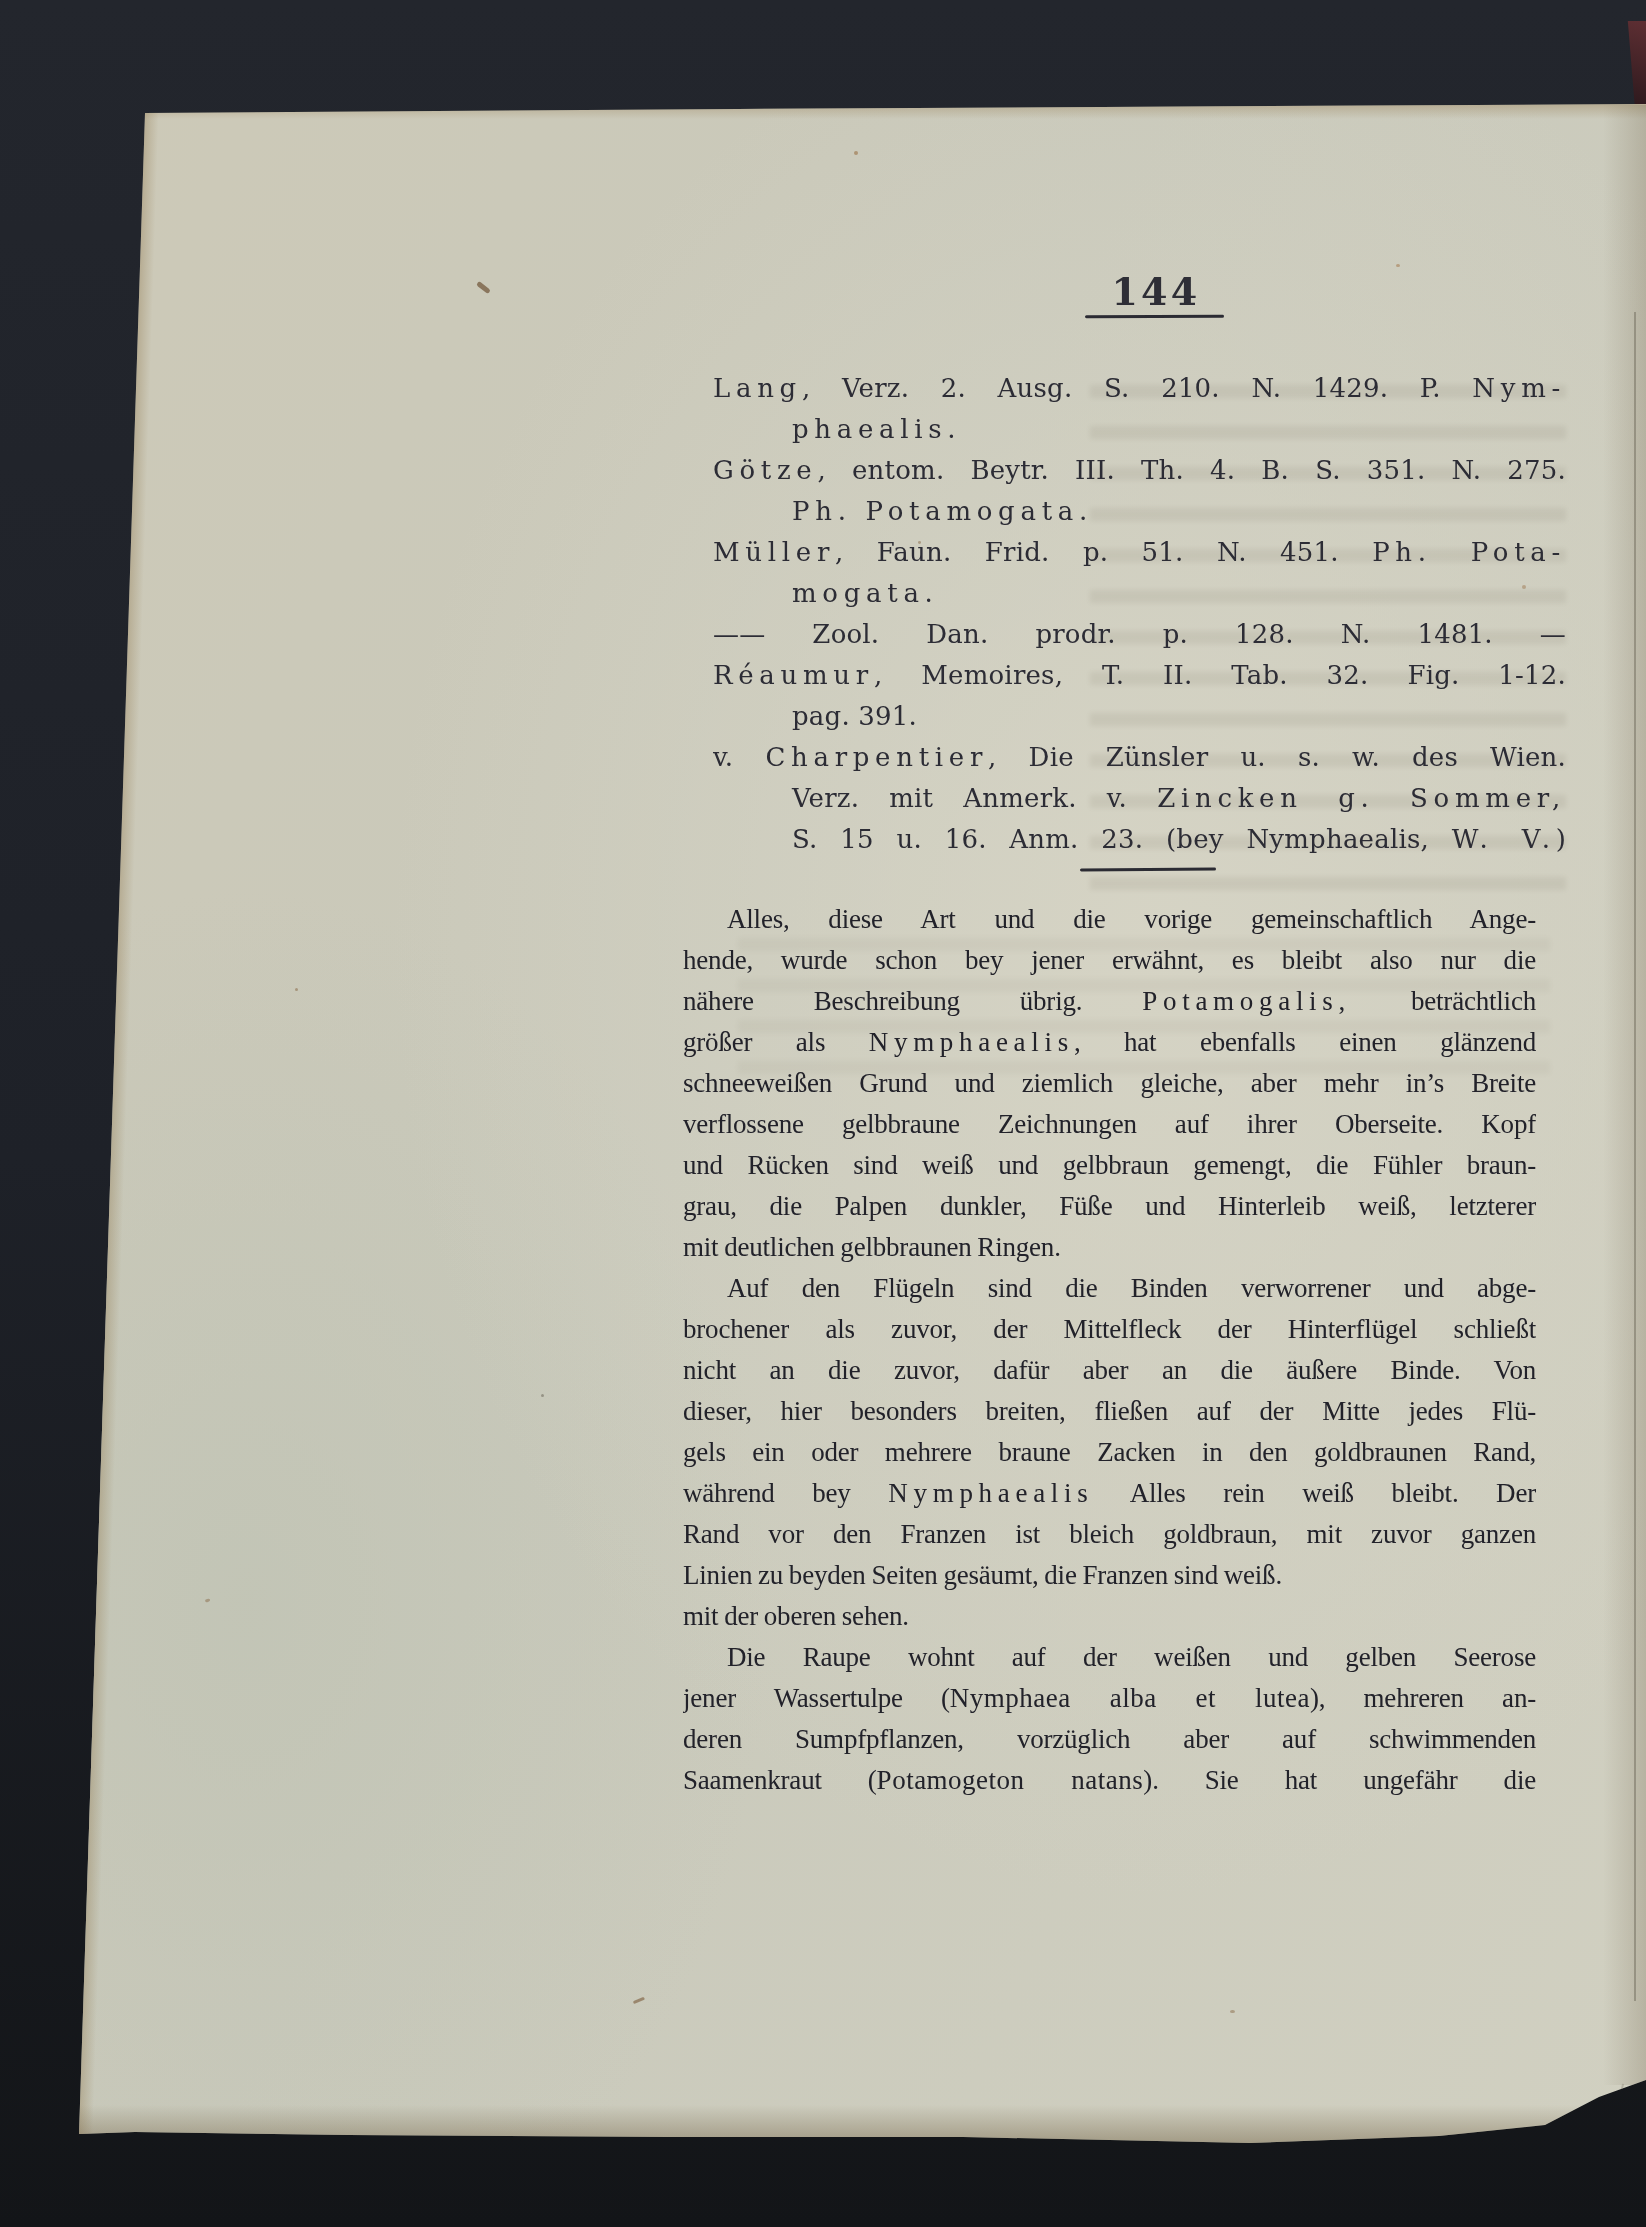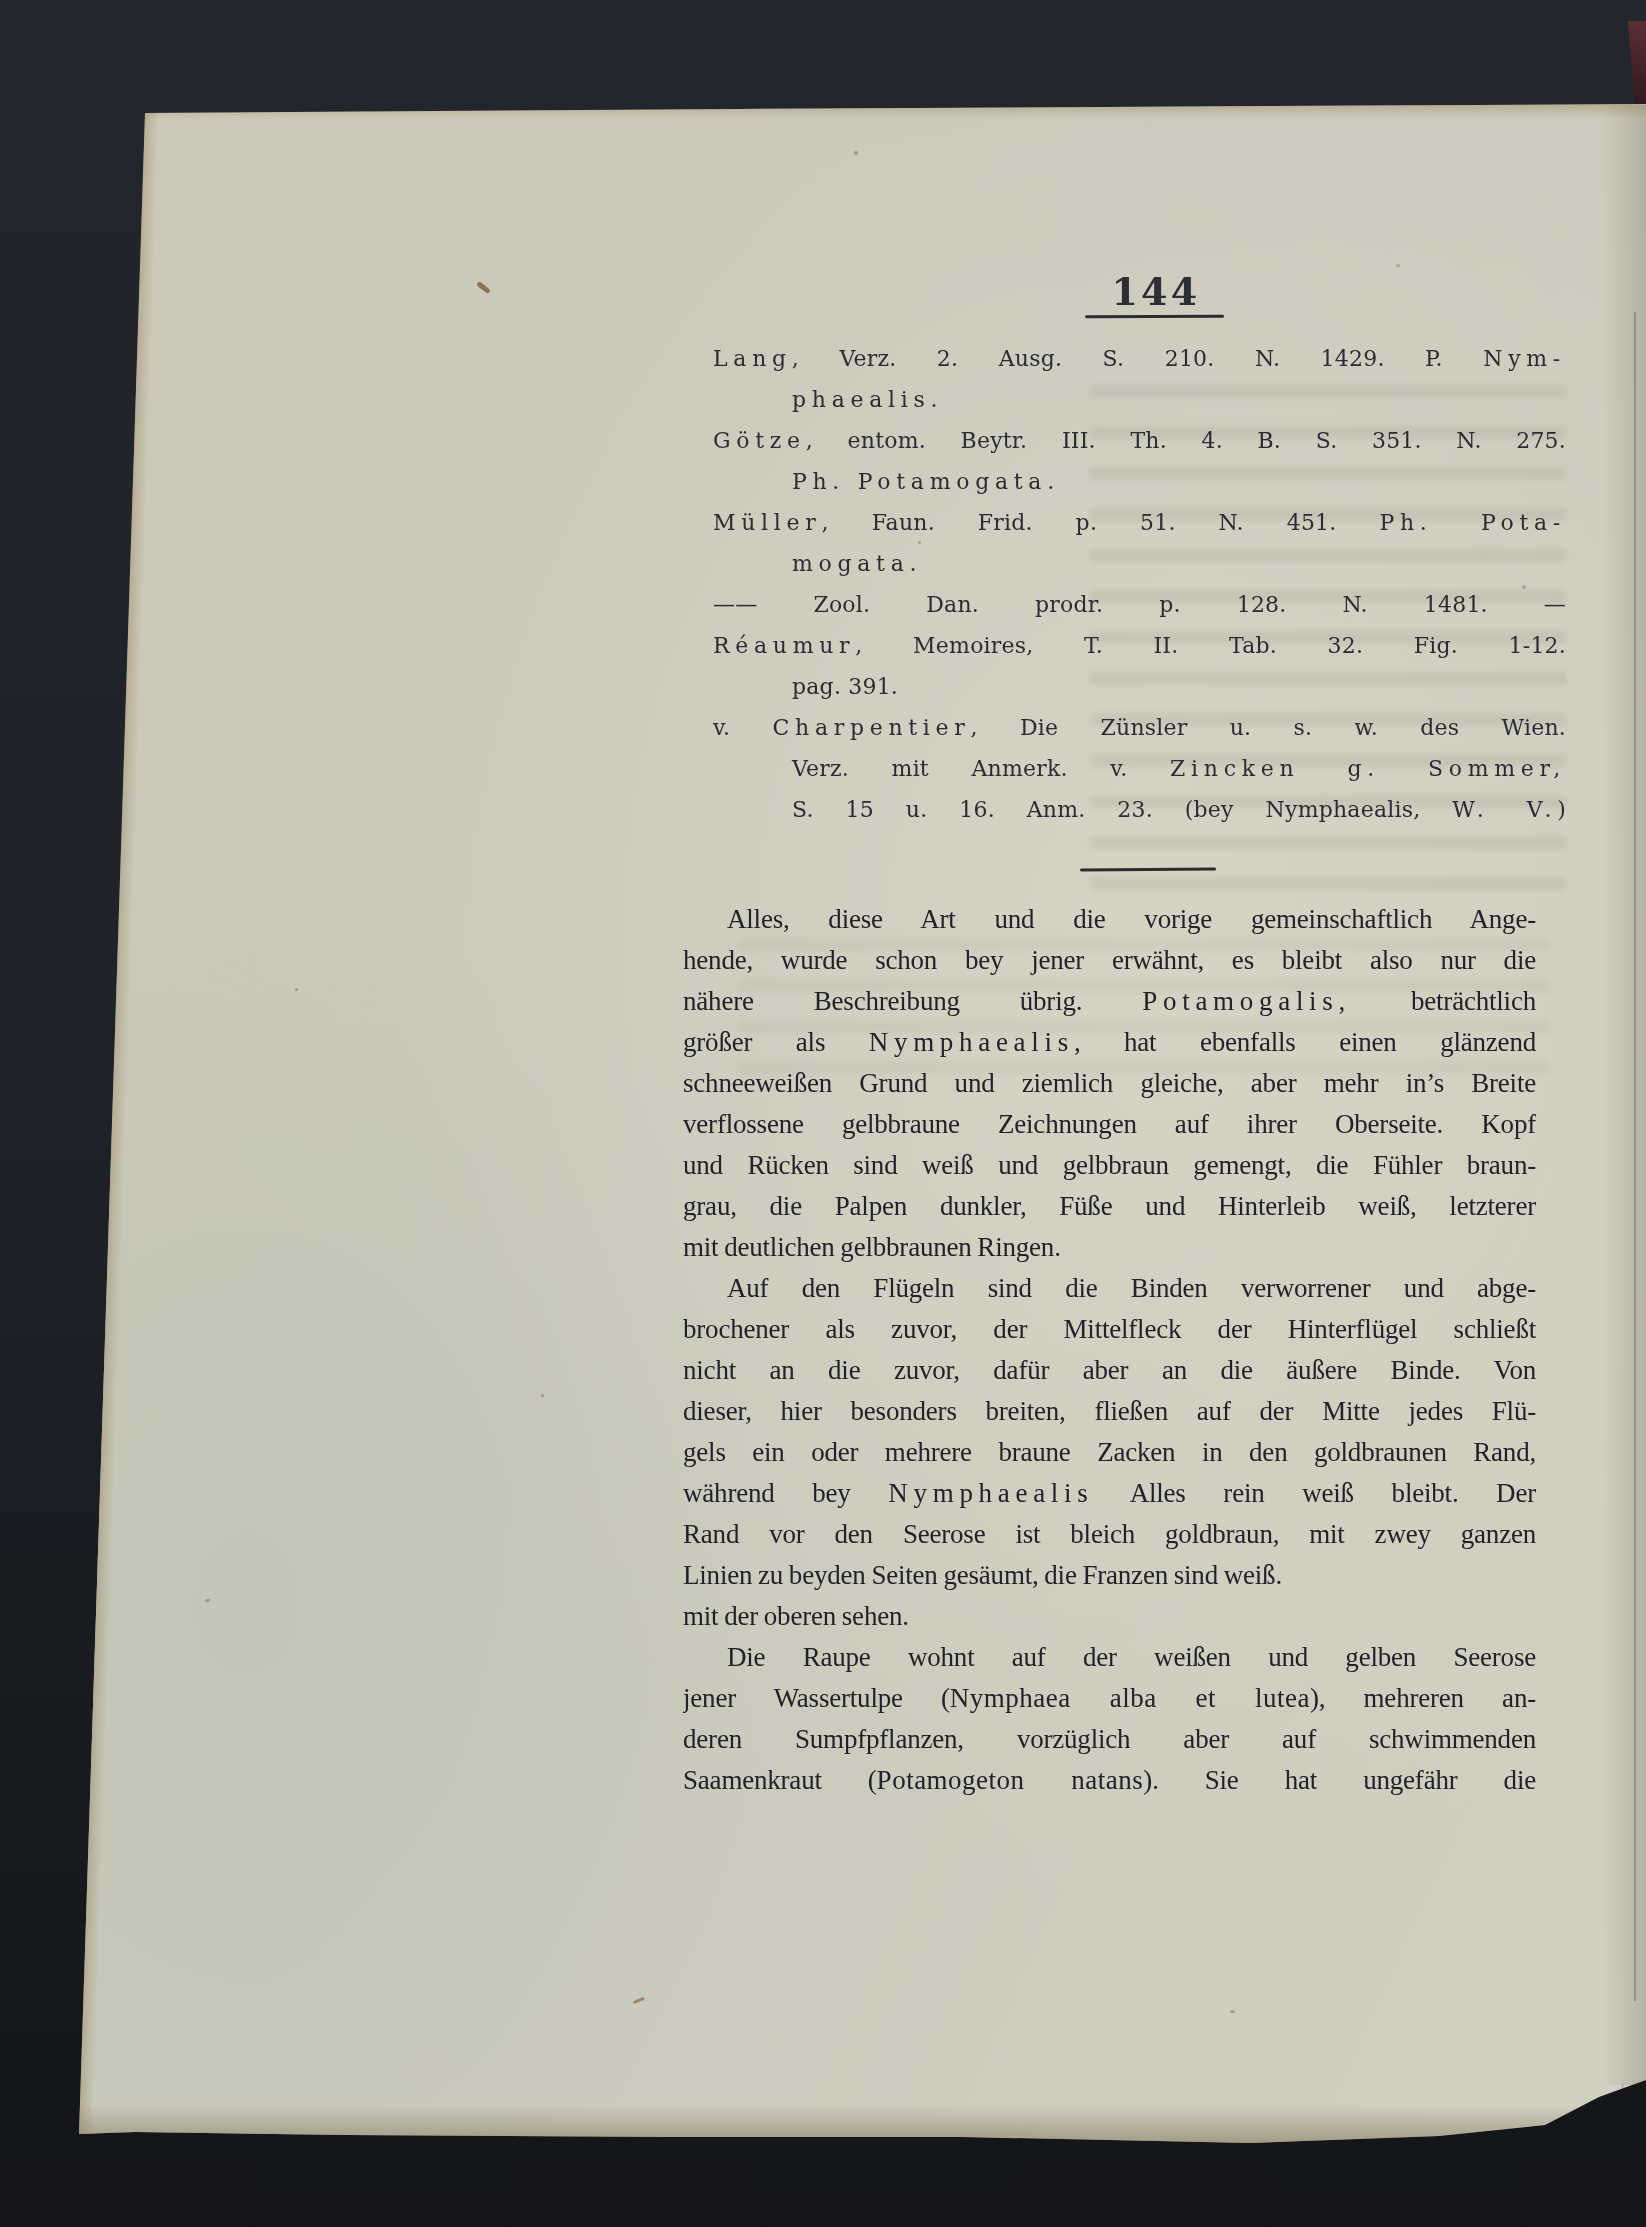--- a/index.html
+++ b/index.html
@@ -39,22 +39,22 @@
   #ghost-1{left:1090px;top:365px;width:476px;height:525px;}
   #ghost-2{left:738px;top:926px;width:812px;height:148px;opacity:.06;}
   
   .speck{position:absolute;border-radius:50%;pointer-events:none;}
   
   #page-number{position:absolute;left:1088px;top:269px;width:136px;text-align:center;
         font-size:38px;font-weight:bold;letter-spacing:3.3px;color:#2e2e36;}
   #page-number-rule{position:absolute;left:1085px;top:315px;width:139px;height:3.3px;
         background:#2b2b33;border-radius:1.6px;transform:rotate(-.3deg);}
   
-  #bibliography-block{position:absolute;left:713px;top:338px;width:853px;
-        font-size:22px;line-height:41px;color:#2c2c35;letter-spacing:0.2px;}
+  #bibliography-block{position:absolute;left:713px;top:368px;width:853px;
+        font-size:26px;line-height:41px;color:#2c2c35;letter-spacing:0.2px;}
   #body-text-block{position:absolute;left:683px;top:899px;width:853px;
         font-size:27px;line-height:41px;color:#22222a;letter-spacing:-0.2px;word-spacing:-0.8px;font-family:Liberation Serif, serif;}
   .line{height:41px;overflow:hidden;text-align:left;}
   #body-text-block .line{height:41px;}
   .line.just{text-align:justify;text-align-last:justify;}
   .bib-line.cont{padding-left:79px;}
   .f-line.ind{padding-left:44px;}
   .sp{letter-spacing:5.7px;}
   .lat{letter-spacing:0.5px;}
   
@@ -118,21 +118,21 @@
         <div class="line f-line just"><span>verflossene gelbbraune Zeichnungen auf ihrer Oberseite. Kopf</span></div>
         <div class="line f-line just"><span>und Rücken sind weiß und gelbbraun gemengt, die Fühler braun-</span></div>
         <div class="line f-line just"><span>grau, die Palpen dunkler, Füße und Hinterleib weiß, letzterer</span></div>
         <div class="line f-line"><span>mit deutlichen gelbbraunen Ringen.</span></div>
         <div class="line f-line ind just"><span>Auf den Flügeln sind die Binden verworrener und abge-</span></div>
         <div class="line f-line just"><span>brochener als zuvor, der Mittelfleck der Hinterflügel schließt</span></div>
         <div class="line f-line just"><span>nicht an die zuvor, dafür aber an die äußere Binde. Von</span></div>
         <div class="line f-line just"><span>dieser, hier besonders breiten, fließen auf der Mitte jedes Flü-</span></div>
         <div class="line f-line just"><span>gels ein oder mehrere braune Zacken in den goldbraunen Rand,</span></div>
         <div class="line f-line just"><span>während bey </span><span class="sp">Nymphaealis</span><span> Alles rein weiß bleibt. Der</span></div>
-        <div class="line f-line just"><span>Rand vor den Seerose ist bleich goldbraun, mit zwey ganzen</span></div>
+        <div class="line f-line just"><span>Rand vor den Franzen ist bleich goldbraun, mit zuvor ganzen</span></div>
         <div class="line f-line"><span>Linien zu beyden Seiten gesäumt, die Franzen sind weiß.</span></div>
         <div class="line f-line"><span>mit der oberen sehen.</span></div>
         <div class="line f-line ind just"><span>Die Raupe wohnt auf der weißen und gelben Seerose</span></div>
         <div class="line f-line just"><span>jener Wassertulpe (</span><span class="lat">Nymphaea alba et lutea</span><span>), mehreren an-</span></div>
         <div class="line f-line just"><span>deren Sumpfpflanzen, vorzüglich aber auf schwimmenden</span></div>
         <div class="line f-line just"><span>Saamenkraut (</span><span class="lat">Potamogeton natans</span><span>). Sie hat ungefähr die</span></div>
       </div>
   </div>
 </div>
 

